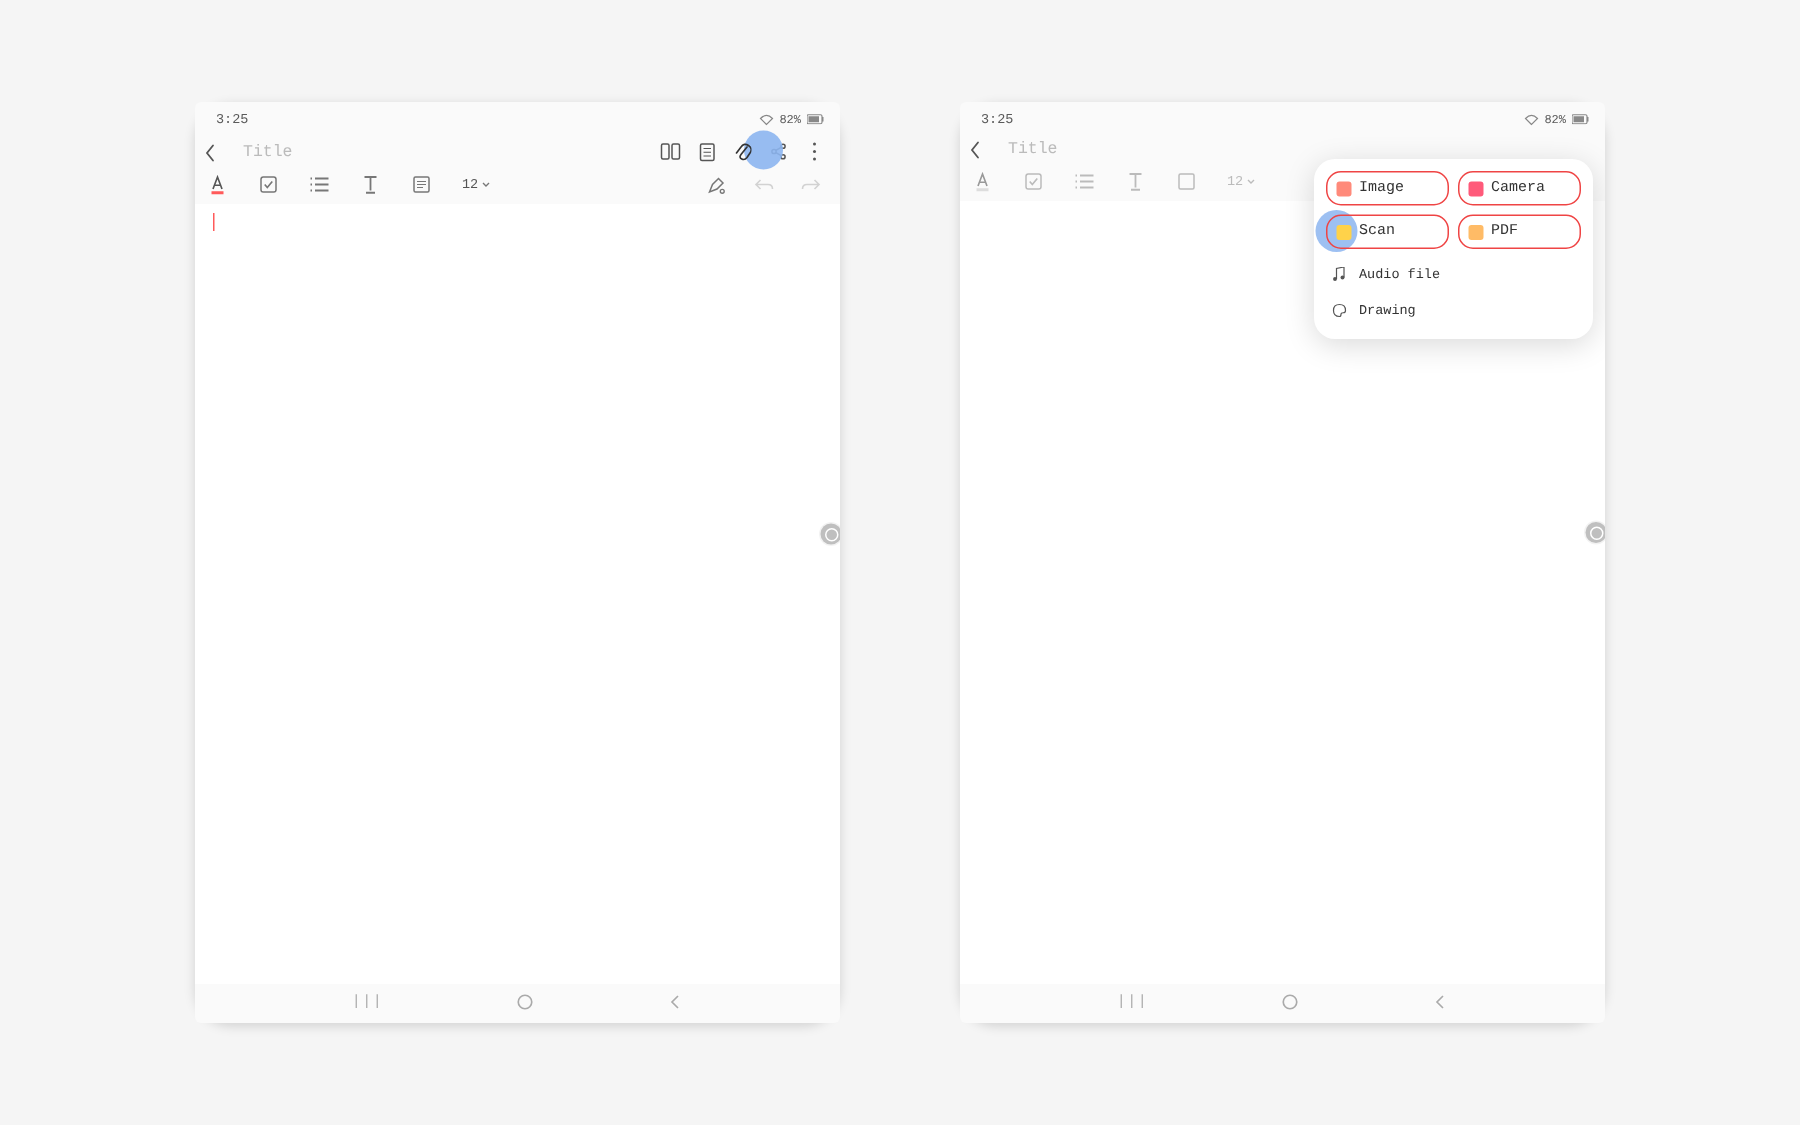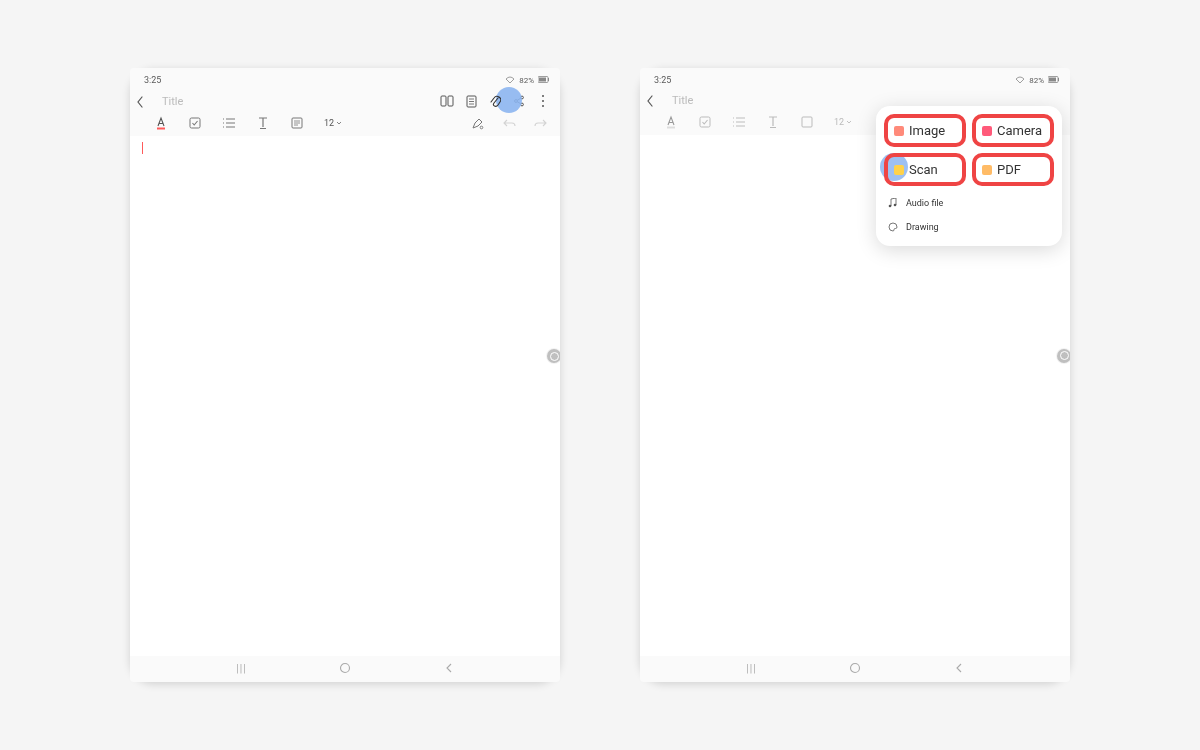--- a/index.html
+++ b/index.html
@@ -19,20 +19,21 @@
   align-items: center;
 }
 .tablet-frame {
   width: 430px;
   height: 614px;
   background: #1a1a1a;
   border-radius: 24px;
   box-sizing: border-box;
   position: relative;
   box-shadow: 0 2px 8px rgba(0,0,0,0.15);
+  font-family: Liberation Mono, monospace;
 }
 .screen {
   width: 100%;
   height: 100%;
   background: #fafafa;
   border-radius: 4px;
   overflow: hidden;
   position: relative;
   display: flex;
   flex-direction: column;
@@ -100,21 +101,20 @@
   z-index: 1;
 }
 
 
 .toolbar {
   display: flex;
   align-items: center;
   justify-content: space-between;
   padding: 4px 8px 6px 8px;
   position: relative;
-  margin-left: 16px;
 }
 .toolbar-left {
   display: flex;
   align-items: center;
   gap: 20px;
 }
 .toolbar-right {
   display: flex;
   align-items: center;
   gap: 18px;
@@ -198,24 +198,24 @@
   display: grid;
   grid-template-columns: 1fr 1fr;
   gap: 6px;
   margin-bottom: 6px;
   position: relative;
 }
 .chip {
   display: flex;
   align-items: center;
   gap: 5px;
-  border: 4px solid #ef4444;
+  border: 1px solid #ef4444;
   border-radius: 10px;
   padding: 5px 6px;
-  font-size: 13px;
+  font-size: 10px;
   color: #333;
 }
 .chip .ci {
   width: 10px;
   height: 10px;
   border-radius: 2px;
 }
 .ci-image { background: #ff8a7a; }
 .ci-camera { background: #ff5a7a; }
 .ci-scan { background: #ffd24a; }

